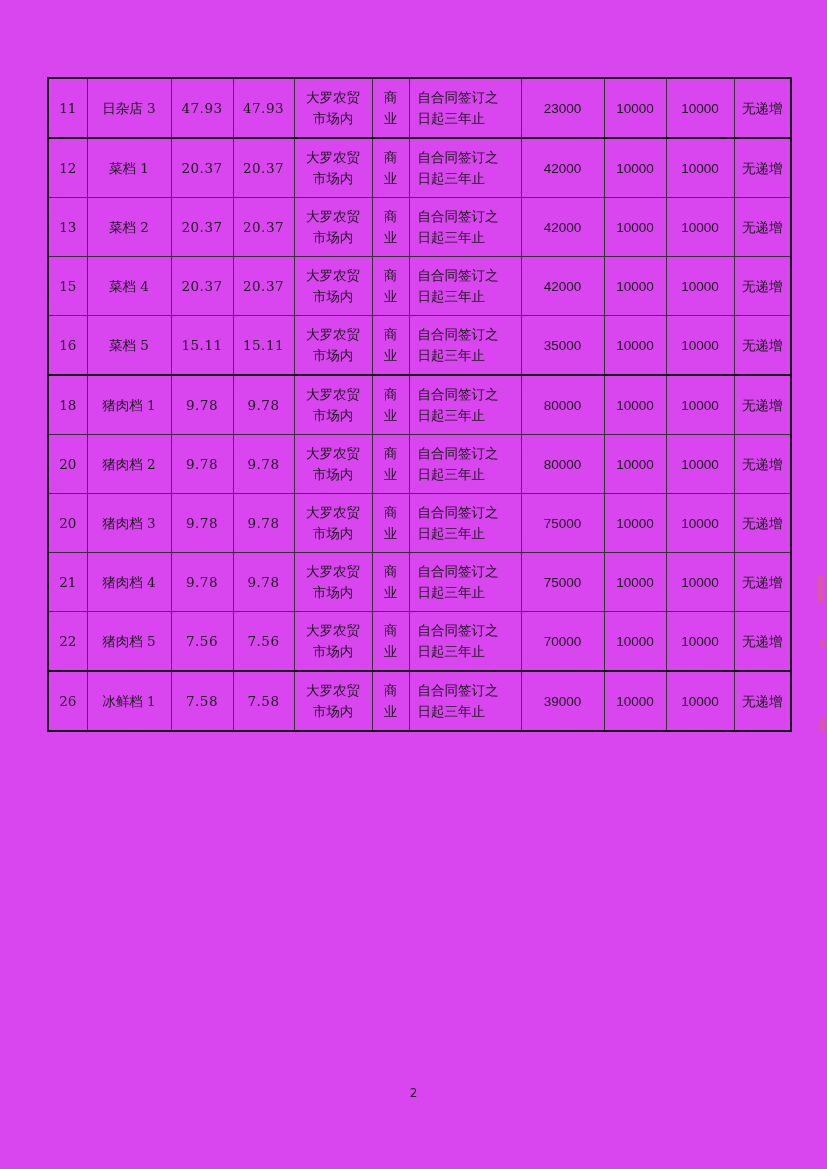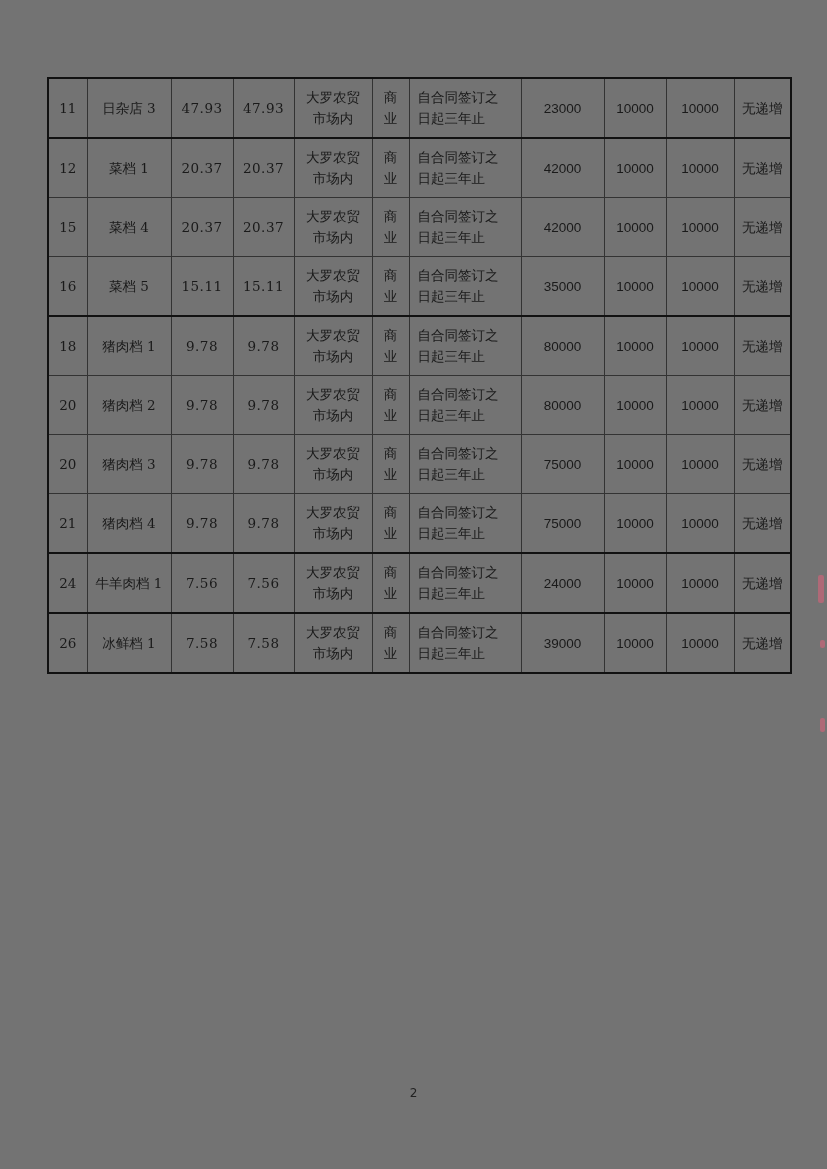--- a/index.html
+++ b/index.html
@@ -1,18 +1,18 @@
 <!DOCTYPE html>
 <html><head>
 <meta charset="utf-8">
 <style>
   html, body { margin:0; padding:0; background:#ffffff; }
   body { width:827px; height:1169px; position:relative; overflow:hidden;
          font-family: "DejaVu Serif", "Liberation Serif", serif; color:#1a1a1a; }
-  .page { position:absolute; left:0; top:0; width:827px; height:1169px; background:#737373; }
+  .page { position:absolute; left:0; top:0; width:827px; height:1169px; background:#d946ef; }
   table.lease { position:absolute; left:47px; top:77px; border-collapse:collapse;
                 table-layout:fixed; width:743px; border:2px solid #111; }
   table.lease td { border:1px solid #333; text-align:center; vertical-align:middle;
                    font-size:13.5px; line-height:21px; padding:0; height:58px; overflow:hidden; }
   table.lease tr.group-start td { border-top:2.5px solid #111; }
   td.c-no { font-size:13px; }
   td.c-term { text-align:left !important; padding-left:8px !important; }
   td.c-num { font-family: Liberation Sans, sans-serif; font-size:13.5px; }
   td.c-area { letter-spacing:0.5px; }
   .page-num { position:absolute; left:0; width:827px; top:1086px; text-align:center;
@@ -59,20 +59,33 @@
     <td class="c-area">20.37</td>
     <td>大罗农贸<br>市场内</td>
     <td>商<br>业</td>
     <td class="c-term">自合同签订之<br>日起三年止</td>
     <td class="c-num">42000</td>
     <td class="c-num">10000</td>
     <td class="c-num">10000</td>
     <td>无递增</td>
   </tr>
 
+  <tr>
+    <td class="c-no">13</td>
+    <td>菜档 2</td>
+    <td class="c-area">20.37</td>
+    <td class="c-area">20.37</td>
+    <td>大罗农贸<br>市场内</td>
+    <td>商<br>业</td>
+    <td class="c-term">自合同签订之<br>日起三年止</td>
+    <td class="c-num">42000</td>
+    <td class="c-num">10000</td>
+    <td class="c-num">10000</td>
+    <td>无递增</td>
+  </tr>
 
 
   <tr>
     <td class="c-no">15</td>
     <td>菜档 4</td>
     <td class="c-area">20.37</td>
     <td class="c-area">20.37</td>
     <td>大罗农贸<br>市场内</td>
     <td>商<br>业</td>
     <td class="c-term">自合同签订之<br>日起三年止</td>
@@ -146,35 +159,35 @@
     <td class="c-area">9.78</td>
     <td>大罗农贸<br>市场内</td>
     <td>商<br>业</td>
     <td class="c-term">自合同签订之<br>日起三年止</td>
     <td class="c-num">75000</td>
     <td class="c-num">10000</td>
     <td class="c-num">10000</td>
     <td>无递增</td>
   </tr>
 
-
-
-  <tr class="group-start">
-    <td class="c-no">24</td>
-    <td>牛羊肉档 1</td>
+  <tr>
+    <td class="c-no">22</td>
+    <td>猪肉档 5</td>
     <td class="c-area">7.56</td>
     <td class="c-area">7.56</td>
     <td>大罗农贸<br>市场内</td>
     <td>商<br>业</td>
     <td class="c-term">自合同签订之<br>日起三年止</td>
-    <td class="c-num">24000</td>
-    <td class="c-num">10000</td>
-    <td class="c-num">10000</td>
-    <td>无递增</td>
-  </tr>
+    <td class="c-num">70000</td>
+    <td class="c-num">10000</td>
+    <td class="c-num">10000</td>
+    <td>无递增</td>
+  </tr>
+
+
 
 
   <tr class="group-start">
     <td class="c-no">26</td>
     <td>冰鲜档 1</td>
     <td class="c-area">7.58</td>
     <td class="c-area">7.58</td>
     <td>大罗农贸<br>市场内</td>
     <td>商<br>业</td>
     <td class="c-term">自合同签订之<br>日起三年止</td>

